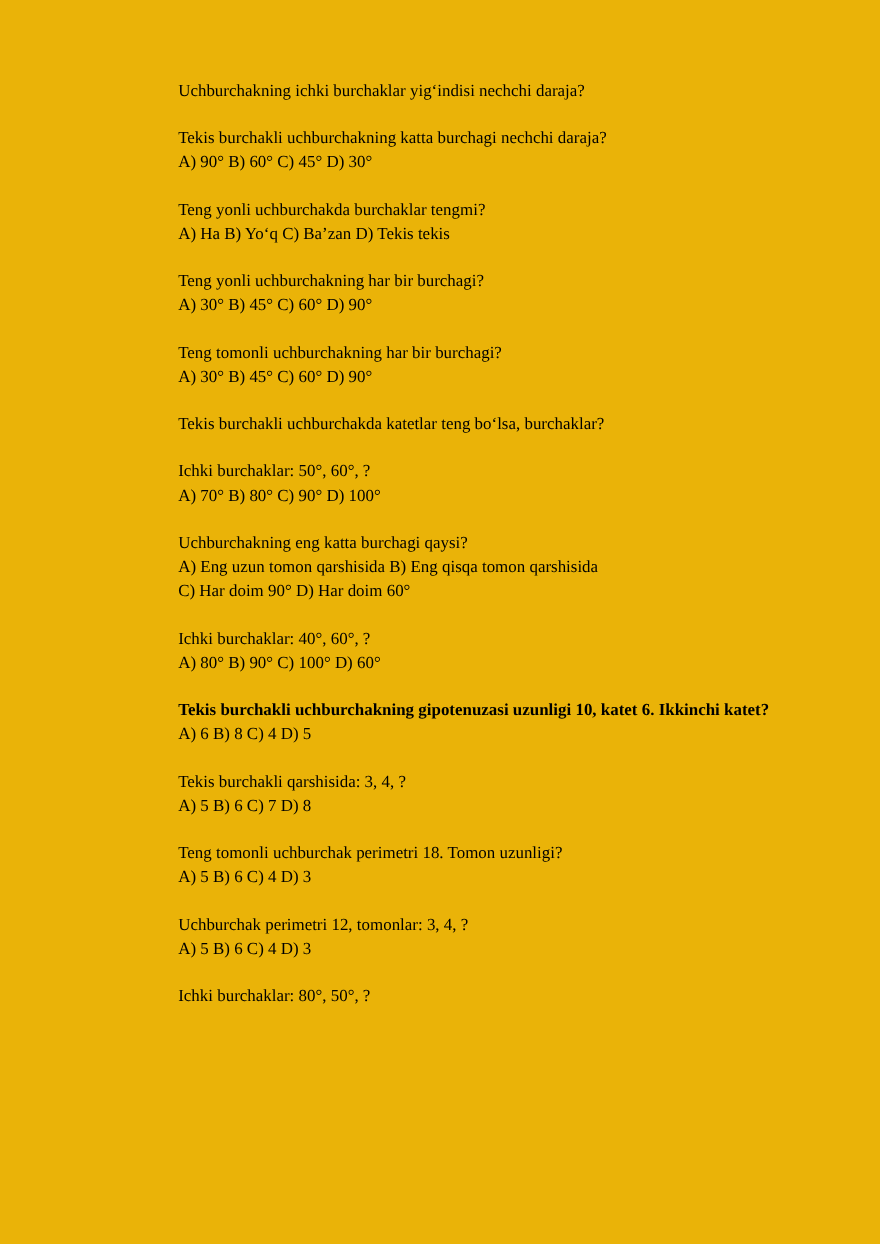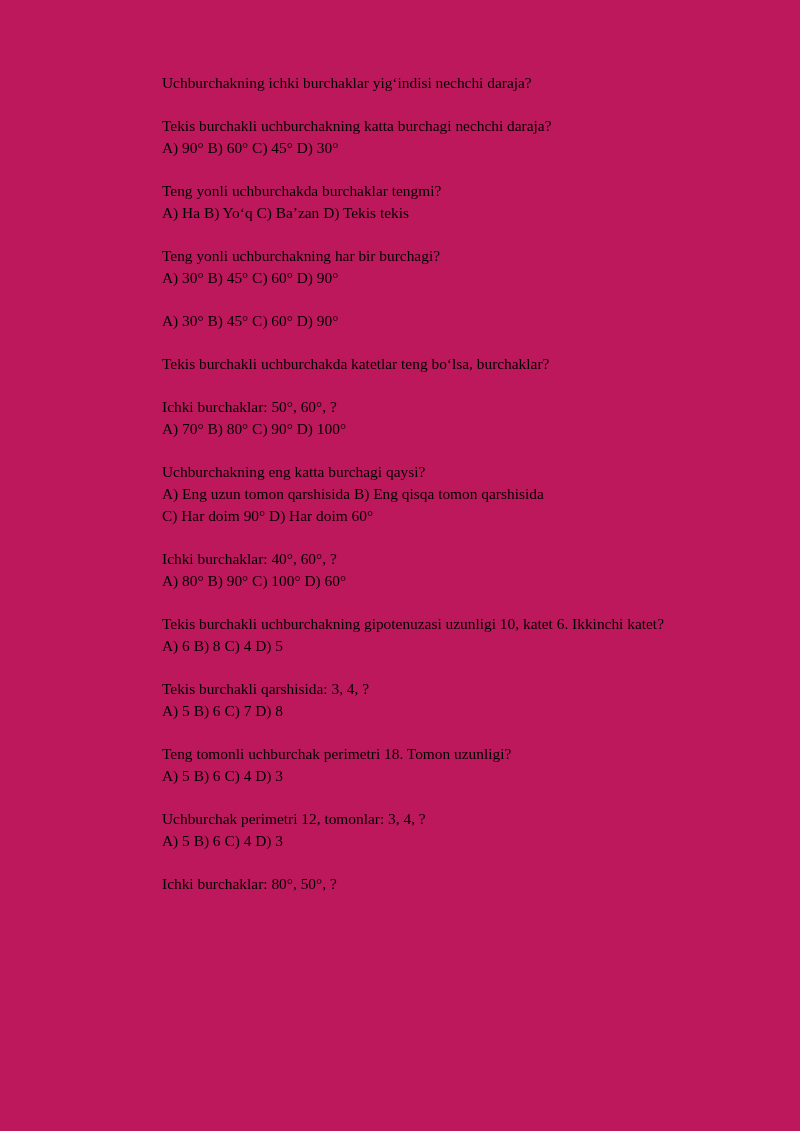--- a/index.html
+++ b/index.html
@@ -9,21 +9,21 @@
     background: #ffffff;
   }
   body {
     font-family: "Liberation Serif", "DejaVu Serif", serif;
     color: #000000;
   }
   .page {
     position: relative;
     width: 800px;
     height: 1131px;
-    background: #be185d;
+    background: #eab308;
     overflow: hidden;
     box-sizing: border-box;
   }
   .content {
     position: absolute;
     left: 113px;
     top: 72px;
     width: 628px;   
   }
   .qblock {
@@ -37,20 +37,21 @@
     padding-left: 49px;   
     white-space: pre-wrap;
     text-align: left;
   }
   
   .qblock.justified .qline.para {
     padding-left: 0;
     text-indent: 49px;
     text-align: justify;
     text-justify: inter-word;
+    font-weight: bold;
   }
 </style>
 </head>
 <body>
 
 <div class="page">
   <div class="content" id="question-list">
       <div class="qblock">
         <p class="qline para">Uchburchakning ichki burchaklar yigʻindisi nechchi daraja?</p>
       </div>
@@ -60,20 +61,21 @@
       </div>
       <div class="qblock">
         <p class="qline para">Teng yonli uchburchakda burchaklar tengmi?</p>
         <p class="qline">A) Ha B) Yoʻq C) Ba’zan D) Tekis tekis</p>
       </div>
       <div class="qblock">
         <p class="qline para">Teng yonli uchburchakning har bir burchagi?</p>
         <p class="qline">A) 30° B) 45° C) 60° D) 90°</p>
       </div>
       <div class="qblock">
+        <p class="qline para">Teng tomonli uchburchakning har bir burchagi?</p>
         <p class="qline">A) 30° B) 45° C) 60° D) 90°</p>
       </div>
       <div class="qblock">
         <p class="qline para">Tekis burchakli uchburchakda katetlar teng boʻlsa, burchaklar?</p>
       </div>
       <div class="qblock">
         <p class="qline para">Ichki burchaklar: 50°, 60°, ?</p>
         <p class="qline">A) 70° B) 80° C) 90° D) 100°</p>
       </div>
       <div class="qblock">

